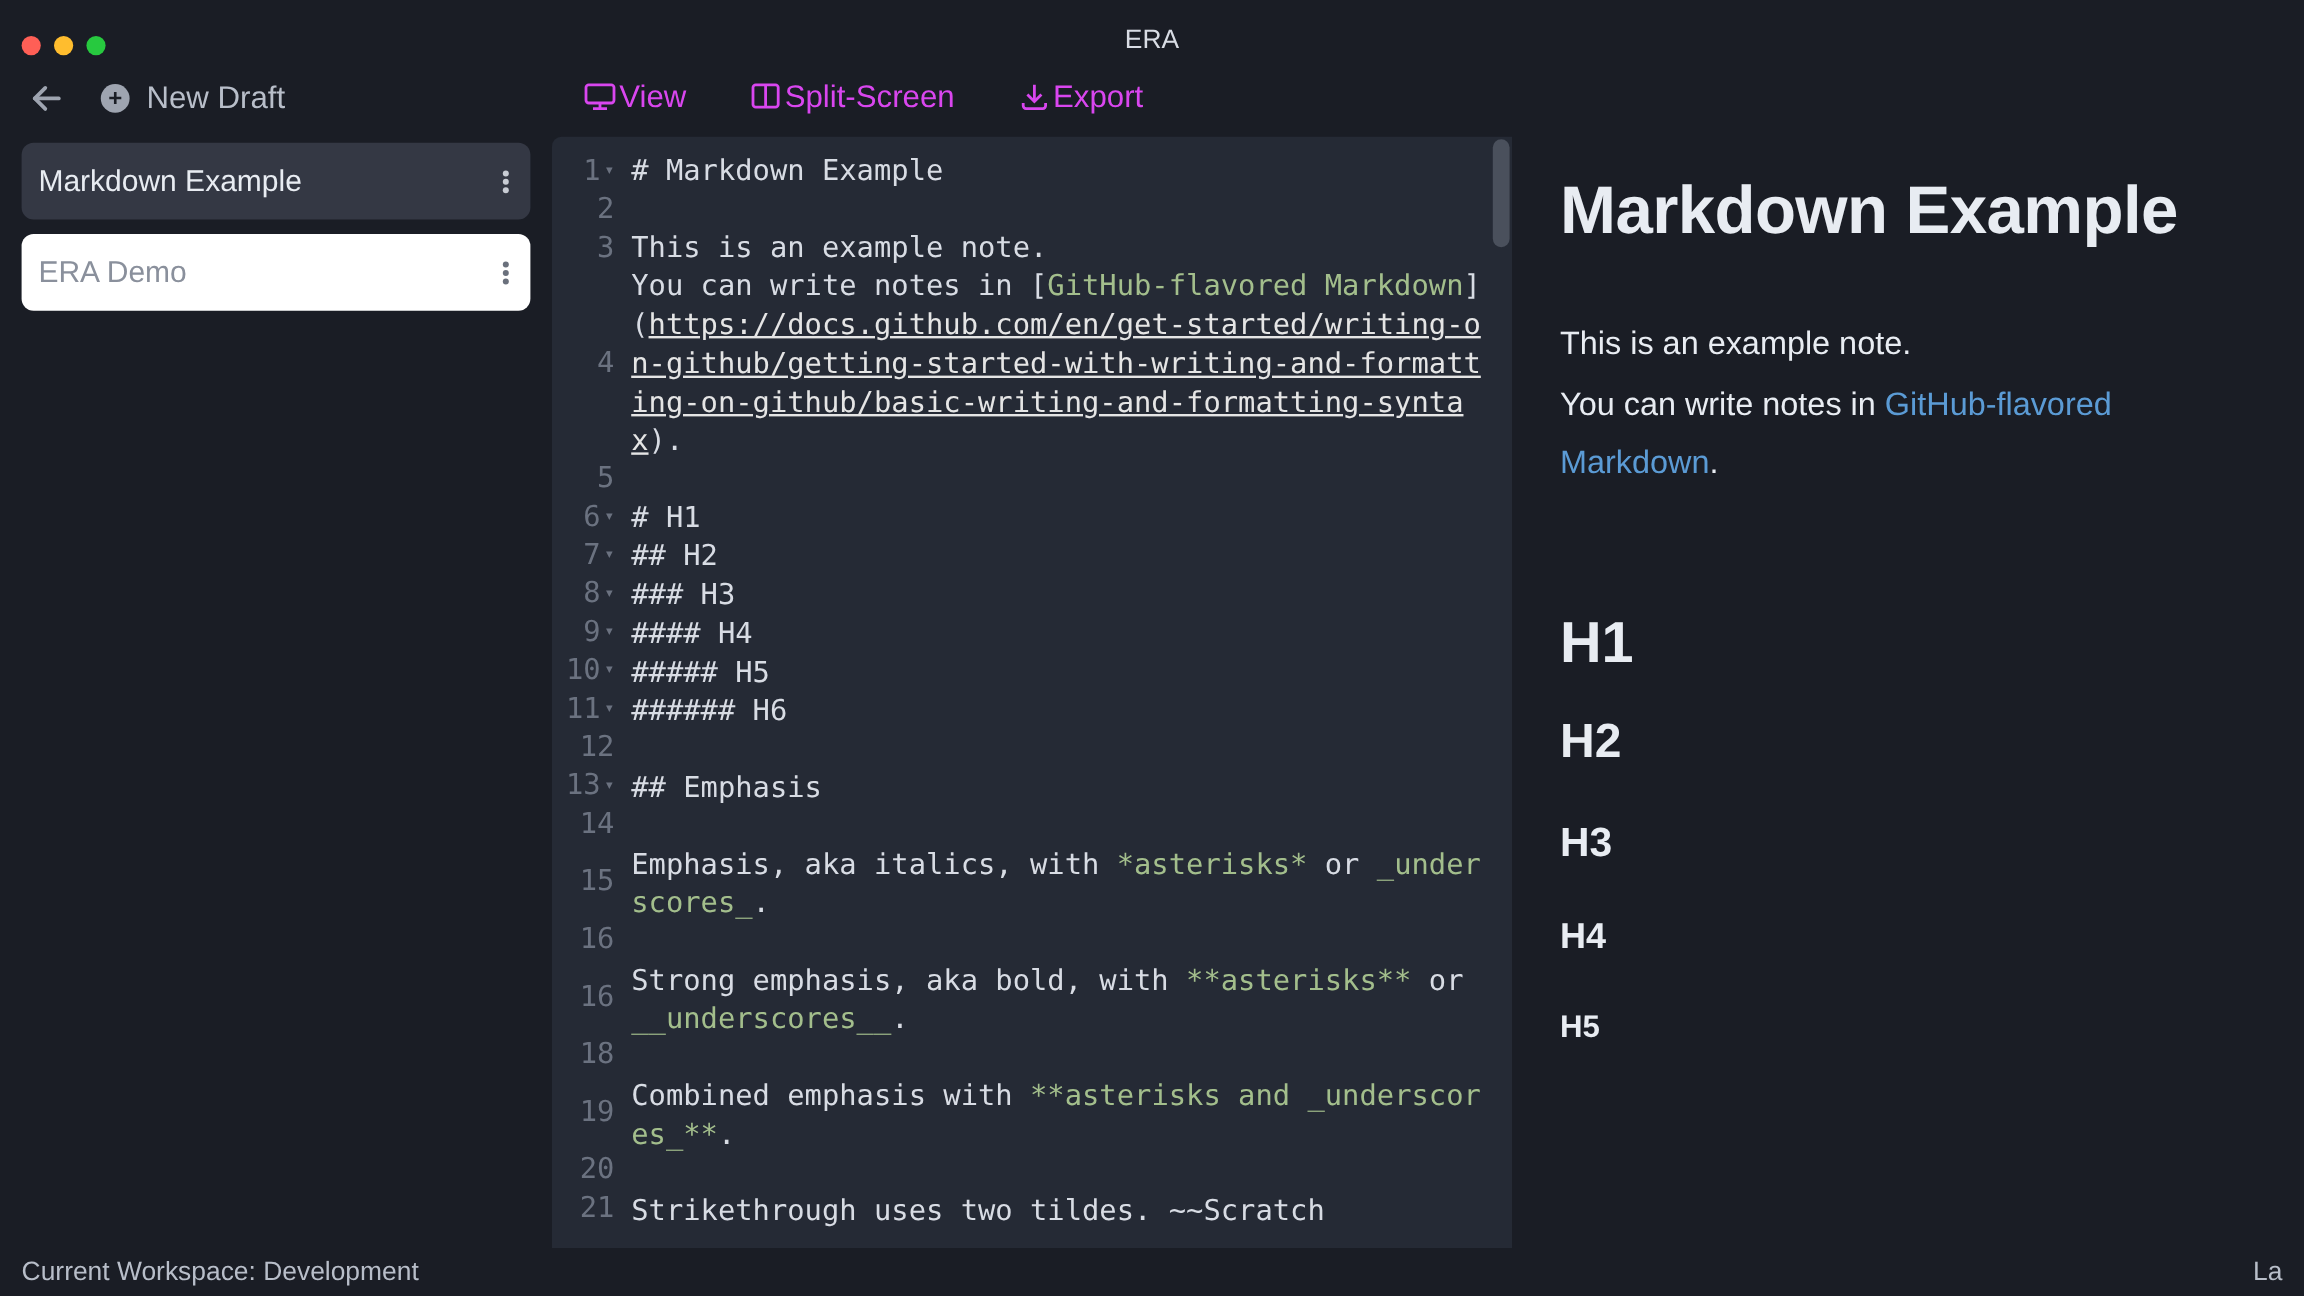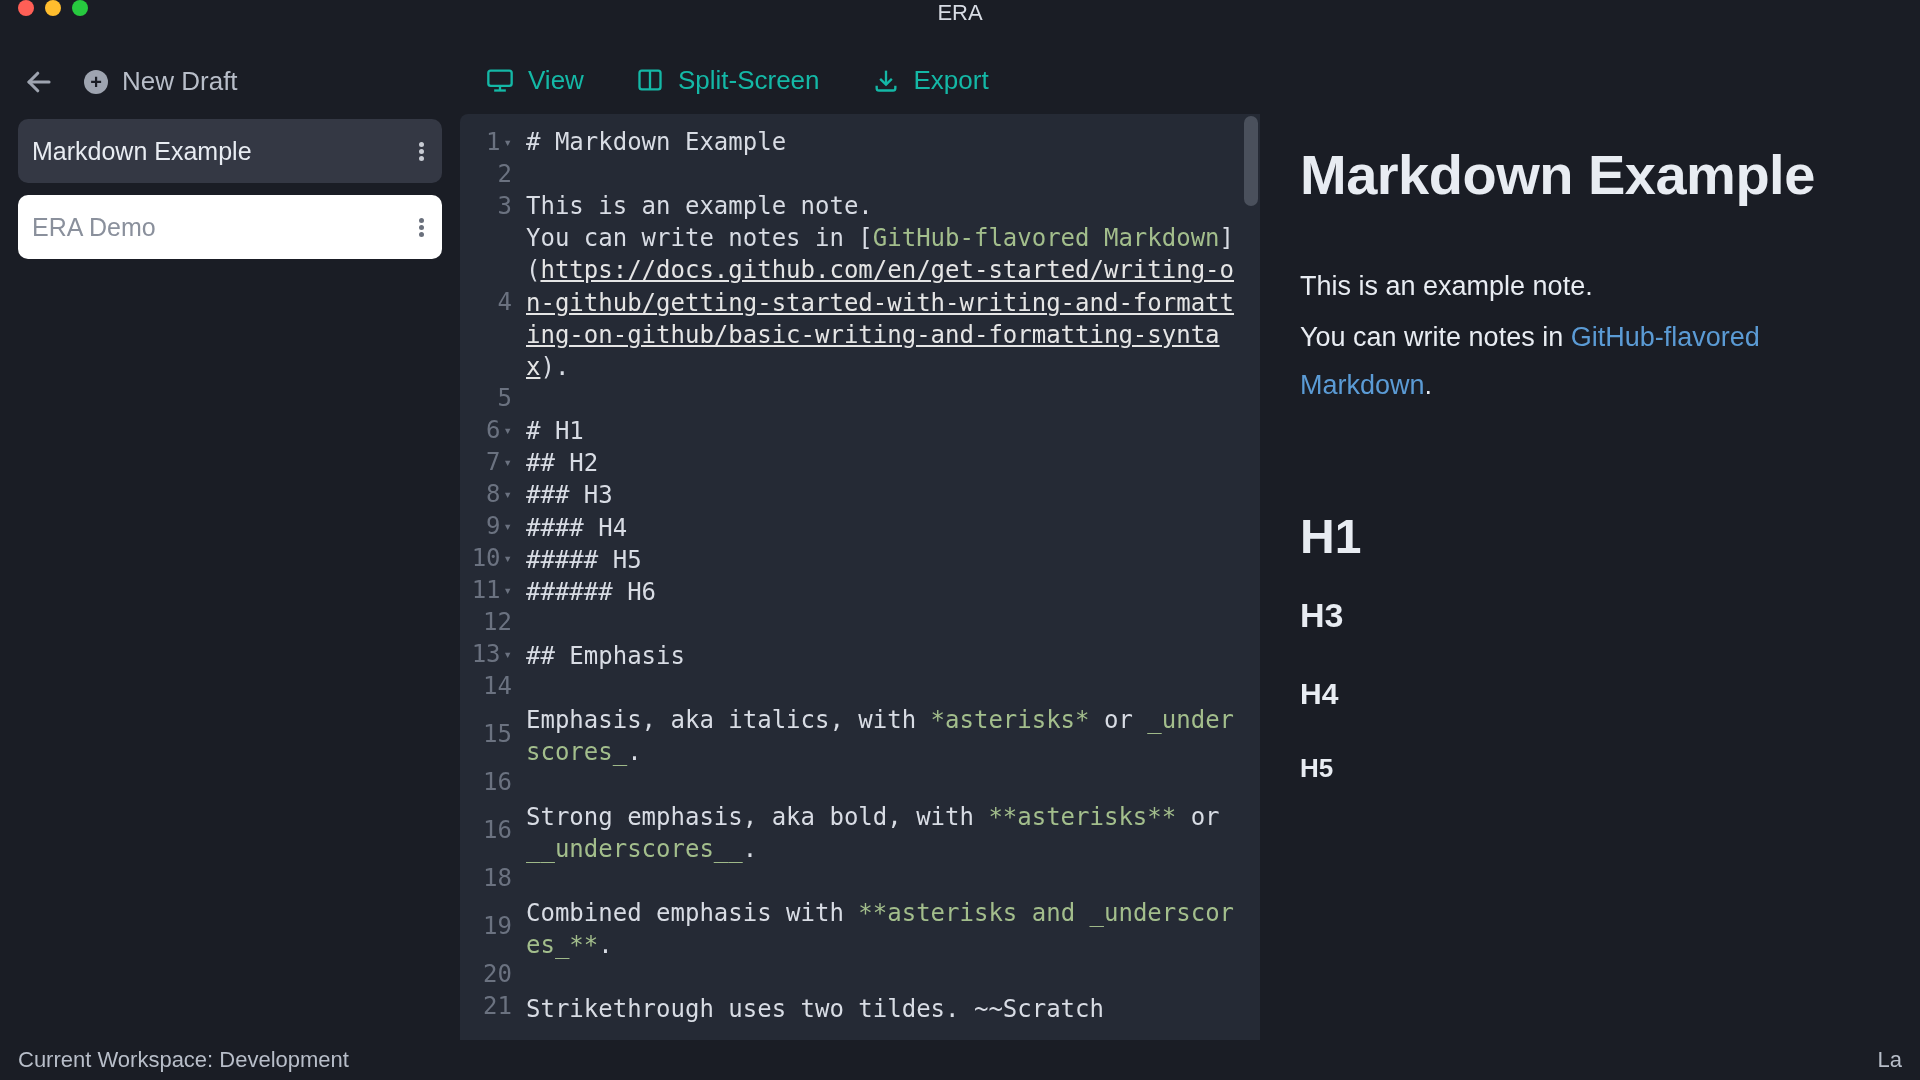--- a/index.html
+++ b/index.html
@@ -14,21 +14,21 @@
 .window {
   width: 100%;
   height: 100%;
   display: flex;
   flex-direction: column;
   border-radius: 12px;
 }
 .titlebar {
   height: 46px;
   display: flex;
-  align-items: flex-start;
+  align-items: flex-end;
   padding: 0 18px;
   position: relative;
 }
 .traffic-lights { display: flex; gap: 11px; }
 .dot { width: 16px; height: 16px; border-radius: 50%; }
 .dot.red { background: #ff5f56; }
 .dot.yellow { background: #ffbd2e; }
 .dot.green { background: #27c93f; }
 .title {
   position: absolute;
@@ -106,22 +106,22 @@
 .toolbar {
   height: 68px;
   display: flex;
   align-items: center;
   gap: 52px;
   padding: 0 26px;
 }
 .tool {
   display: flex;
   align-items: center;
-  gap: 14px;
-  color: #14b8a6;
+  gap: 2px;
+  color: #d946ef;
   font-size: 26px;
   cursor: pointer;
 }
 .tool svg { width: 28px; height: 28px; }
 .panes {
   flex: 1;
   display: flex;
   min-height: 0;
 }
 .editor-pane {
@@ -292,20 +292,21 @@
         </div>
 
         <div class="preview-pane">
           <h1 class="big">Markdown Example</h1>
           <p>This is an example note.</p>
           <p>
             <span>You can write notes in </span><a href="#">GitHub-flavored Markdown</a><span>.</span>
           </p>
           <div class="hblock">
             <div class="h1">H1</div>
+            <div class="h2">H2</div>
             <div class="h3">H3</div>
             <div class="h4">H4</div>
             <div class="h5">H5</div>
           </div>
         </div>
 
       </div>
     </div>
   </div>
 

